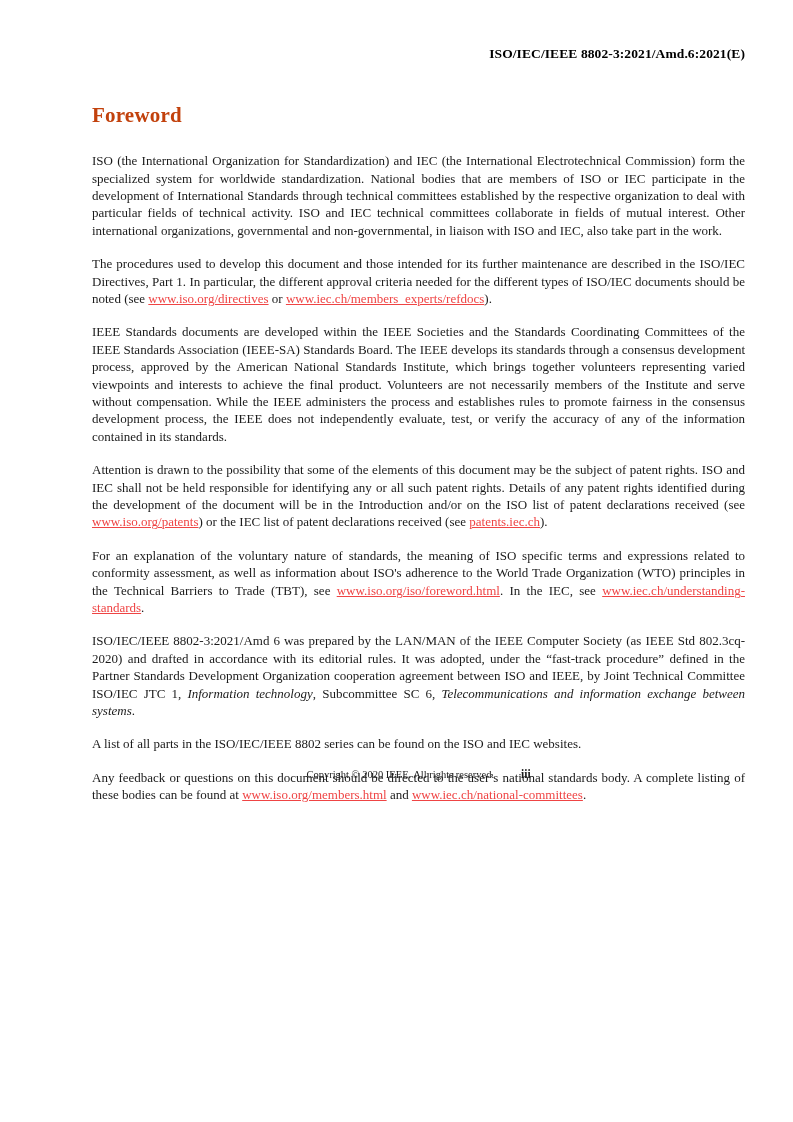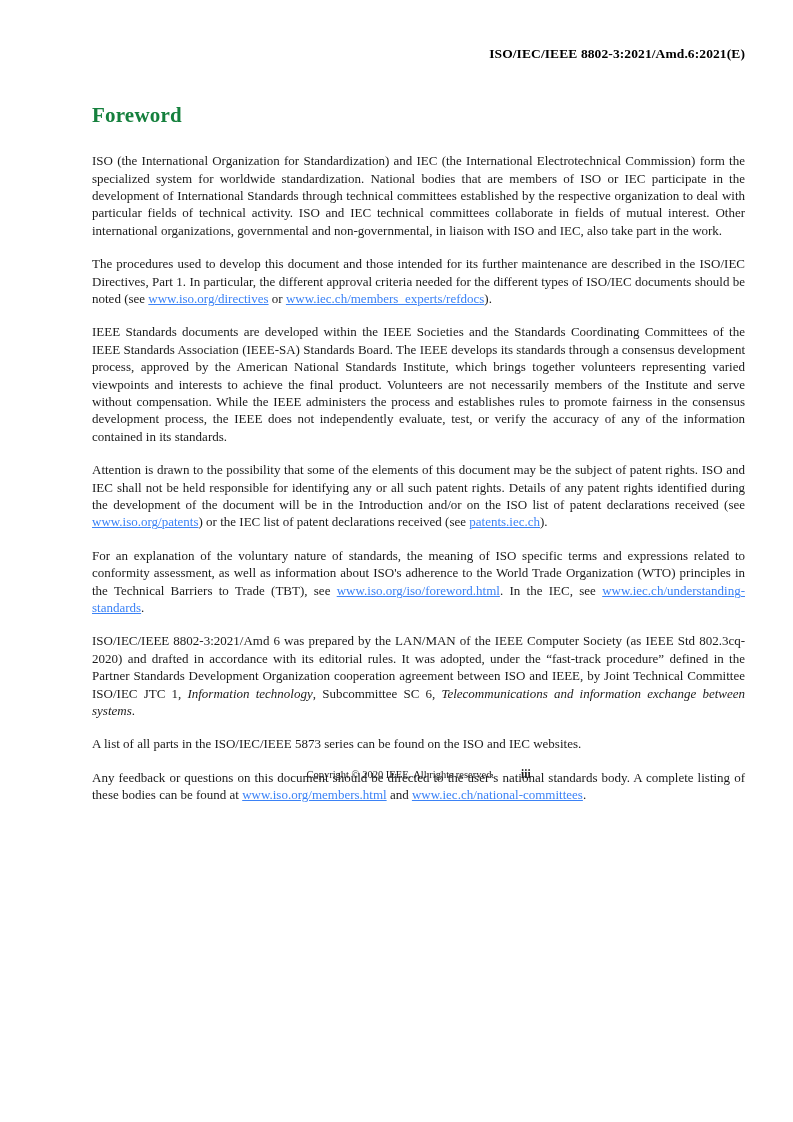--- a/index.html
+++ b/index.html
@@ -40,41 +40,41 @@
   .content {
     position: absolute;
     top: 104px;
     left: 92px;
     width: 653px;
   }
 
   h1.title {
     font-size: 21px;
     font-weight: bold;
-    color: #15803d;
+    color: #c2410c;
     margin: 0 0 25px 0;
     letter-spacing: 0.2px;
     line-height: 1.1;
   }
 
   p.para {
     margin: 0 0 16px 0;
     font-size: 13px;
     line-height: 17.4px;
     text-align: justify;
     text-justify: inter-word;
     hyphens: none;
     color: #1a1a1a;
   }
   p.para:last-child { margin-bottom: 8px; }
 
   p.para.nojustify { text-align: left; }
 
   a.link, .link {
-    color: #3b82f6;
+    color: #ef4444;
     text-decoration: underline;
     text-decoration-thickness: 1px;
     text-underline-offset: 1px;
   }
 
   em.it { font-style: italic; }
 
   
   .doc-footer {
     position: absolute;
@@ -110,21 +110,21 @@
 
     <p class="para"><span>IEEE Standards documents are developed within the IEEE Societies and the Standards Coordinating Committees of the IEEE Standards Association (IEEE-SA) Standards Board. The IEEE develops its standards through a consensus development process, approved by the American National Standards Institute, which brings together volunteers representing varied viewpoints and interests to achieve the final product. Volunteers are not necessarily members of the Institute and serve without compensation. While the IEEE administers the process and establishes rules to promote fairness in the consensus development process, the IEEE does not independently evaluate, test, or verify the accuracy of any of the information contained in its standards.</span></p>
 
     <p class="para"><span>Attention is drawn to the possibility that some of the elements of this document may be the subject of patent rights. ISO and IEC shall not be held responsible for identifying any or all such patent rights. Details of any patent rights identified during the development of the document will be in the Introduction and/or on the ISO list of patent declarations received (see </span><a class="link" href="#">www.iso.org/patents</a><span>) or the IEC list of patent declarations received (see </span><a class="link" href="#">patents.iec.ch</a><span>).</span></p>
 
 
     <p class="para"><span>For an explanation of the voluntary nature of standards, the meaning of ISO specific terms and expressions related to conformity assessment, as well as information about ISO's adherence to the World Trade Organization (WTO) principles in the Technical Barriers to Trade (TBT), see </span><a class="link" href="#">www.iso.org/iso/foreword.html</a><span>. In the IEC, see </span><a class="link" href="#">www.iec.ch/understanding-standards</a><span>.</span></p>
 
     <p class="para"><span>ISO/IEC/IEEE 8802-3:2021/Amd 6 was prepared by the LAN/MAN of the IEEE Computer Society (as IEEE Std 802.3cq-2020) and drafted in accordance with its editorial rules. It was adopted, under the “fast-track procedure” defined in the Partner Standards Development Organization cooperation agreement between ISO and IEEE, by Joint Technical Committee ISO/IEC JTC 1, </span><em class="it">Information technology</em><span>, Subcommittee SC 6, </span><em class="it">Telecommunications and information exchange between systems</em><span>.</span></p>
 
-    <p class="para nojustify"><span>A list of all parts in the ISO/IEC/IEEE 5873 series can be found on the ISO and IEC websites.</span></p>
+    <p class="para nojustify"><span>A list of all parts in the ISO/IEC/IEEE 8802 series can be found on the ISO and IEC websites.</span></p>
 
     <p class="para"><span>Any feedback or questions on this document should be directed to the user’s national standards body. A complete listing of these bodies can be found at </span><a class="link" href="#">www.iso.org/members.html</a><span> and </span><a class="link" href="#">www.iec.ch/national-committees</a><span>.</span></p>
 
   </div>
 
   <div class="doc-footer">
     <span class="copyright">Copyright © 2020 IEEE. All rights reserved.</span>
     <span class="pageno">iii</span>
   </div>
 

